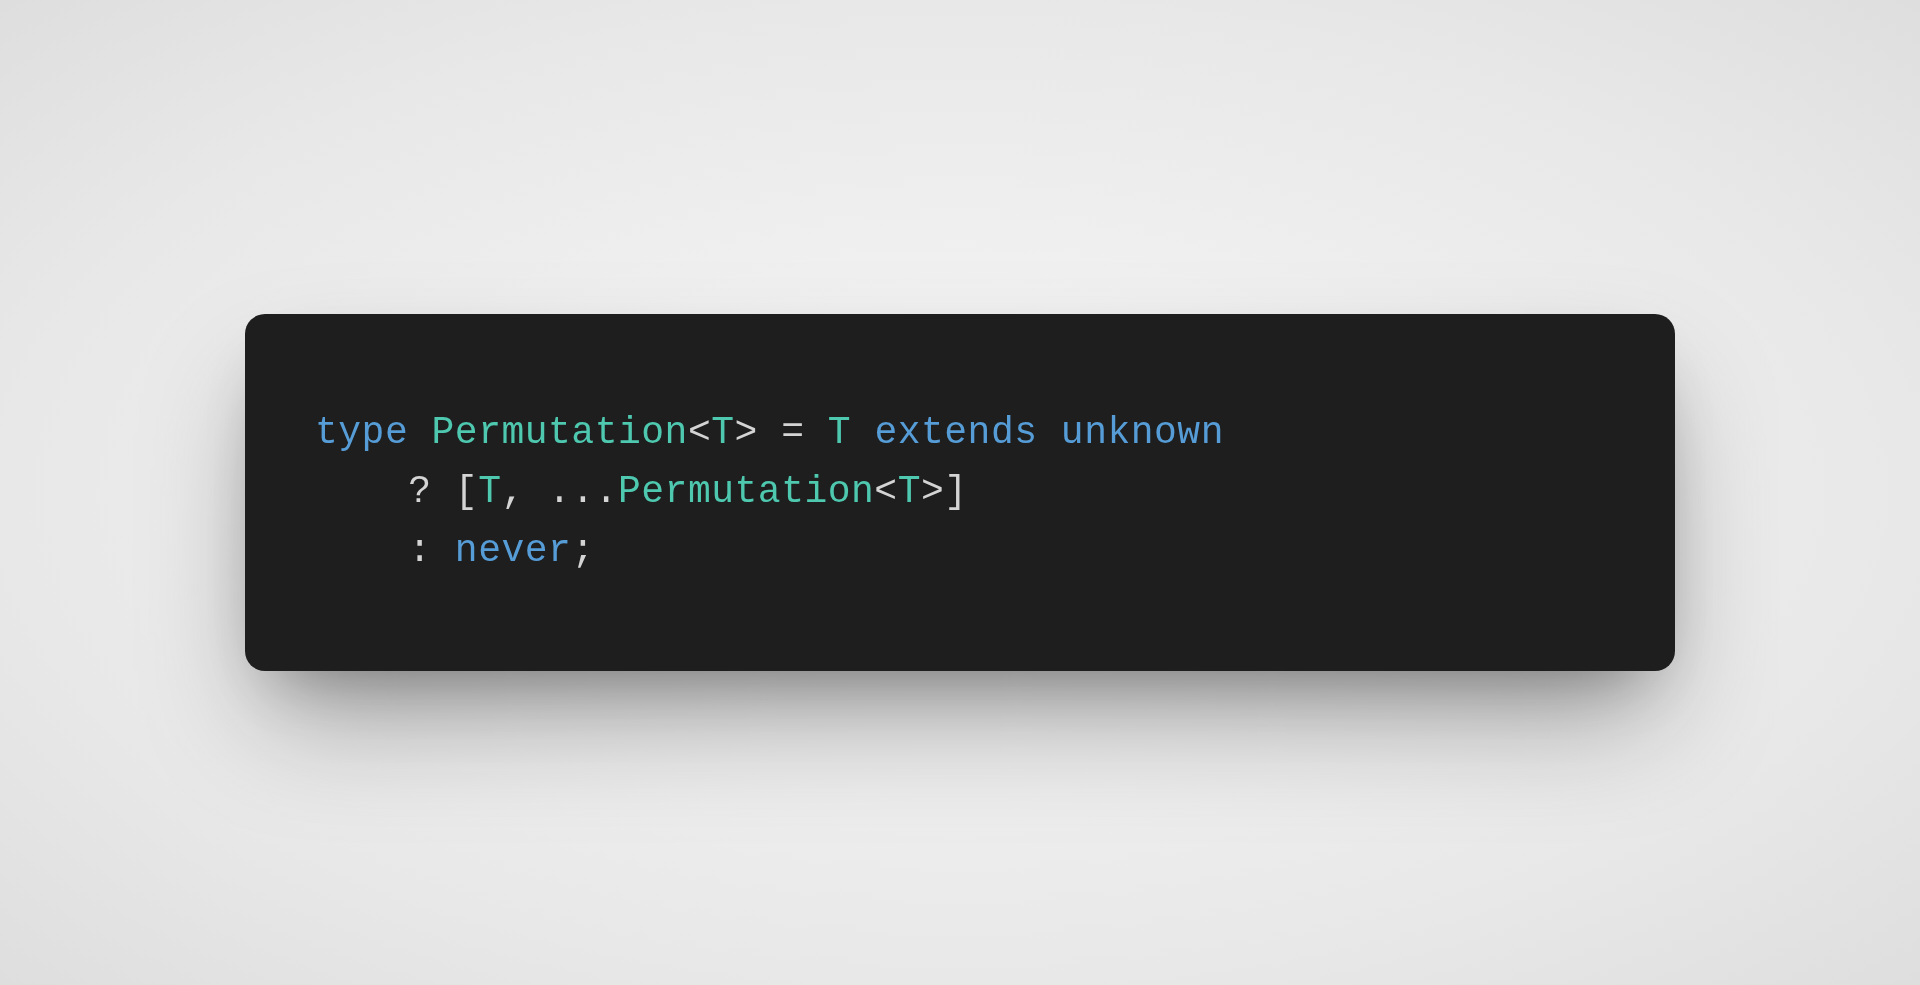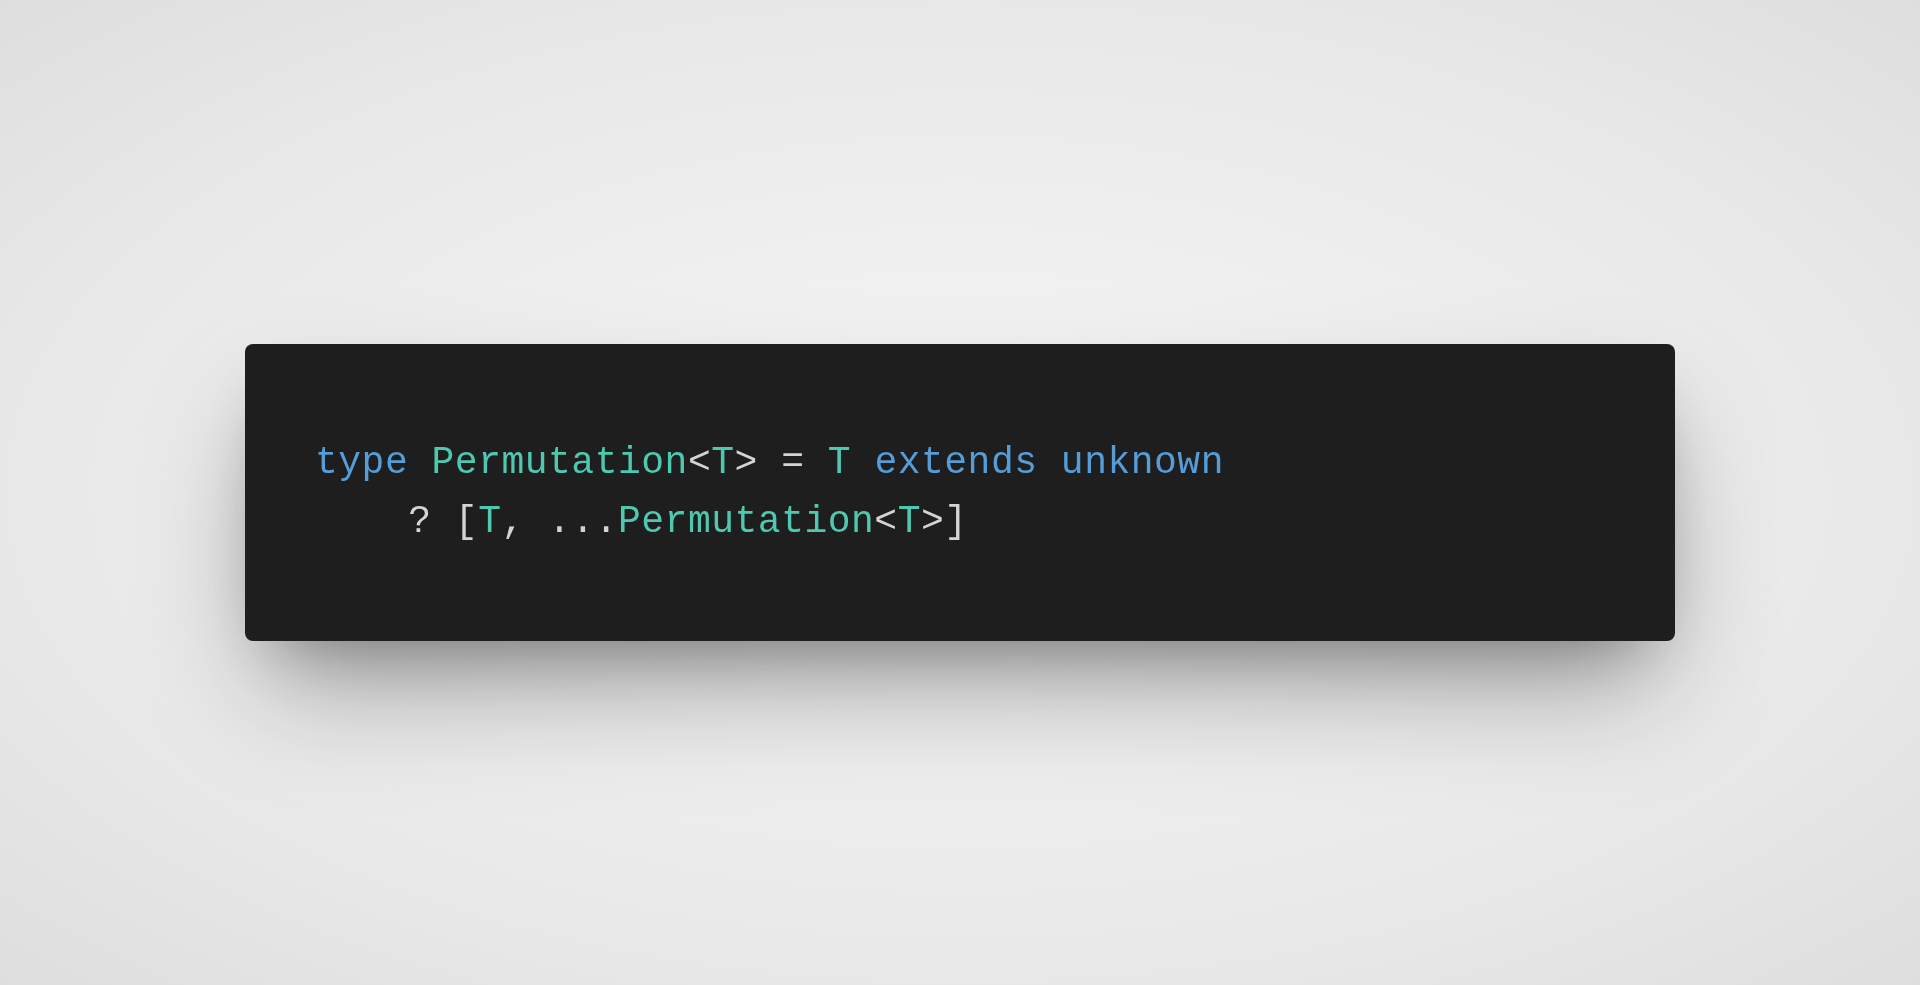--- a/index.html
+++ b/index.html
@@ -13,21 +13,21 @@
   height: 985px;
   background: radial-gradient(ellipse at center, #f7f7f7 0%, #e8e8e8 70%, #dedede 100%);
   display: flex;
   align-items: center;
   justify-content: center;
   font-family: 'Consolas', 'Monaco', 'Courier New', monospace;
 }
 
 .code-block {
   background: #1e1e1e;
-  border-radius: 8px;
+  border-radius: 20px;
   padding: 90px 70px 90px 70px;
   box-shadow: 0 60px 120px -20px rgba(0, 0, 0, 0.35), 0 30px 60px -30px rgba(0, 0, 0, 0.3);
   width: 1430px;
 }
 
 .code-line {
   font-size: 38px;
   line-height: 1.55;
   white-space: pre;
   color: #d4d4d4;
@@ -50,13 +50,14 @@
 .operator {
   color: #d4d4d4;
 }
 </style>
 </head>
 <body>
 
 <div class="code-block">
   <div class="code-line"><span class="keyword">type</span><span> </span><span class="type-name">Permutation</span><span class="punctuation">&lt;</span><span class="type-name">T</span><span class="punctuation">&gt;</span><span> </span><span class="operator">=</span><span> </span><span class="type-name">T</span><span> </span><span class="keyword">extends</span><span> </span><span class="keyword">unknown</span></div>
   <div class="code-line"><span>    </span><span class="operator">?</span><span> </span><span class="punctuation">[</span><span class="type-name">T</span><span class="punctuation">,</span><span> </span><span class="operator">...</span><span class="type-name">Permutation</span><span class="punctuation">&lt;</span><span class="type-name">T</span><span class="punctuation">&gt;</span><span class="punctuation">]</span></div>
+  <div class="code-line"><span>    </span><span class="operator">:</span><span> </span><span class="keyword">never</span><span class="punctuation">;</span></div>
 </div>
 
 </body></html>

